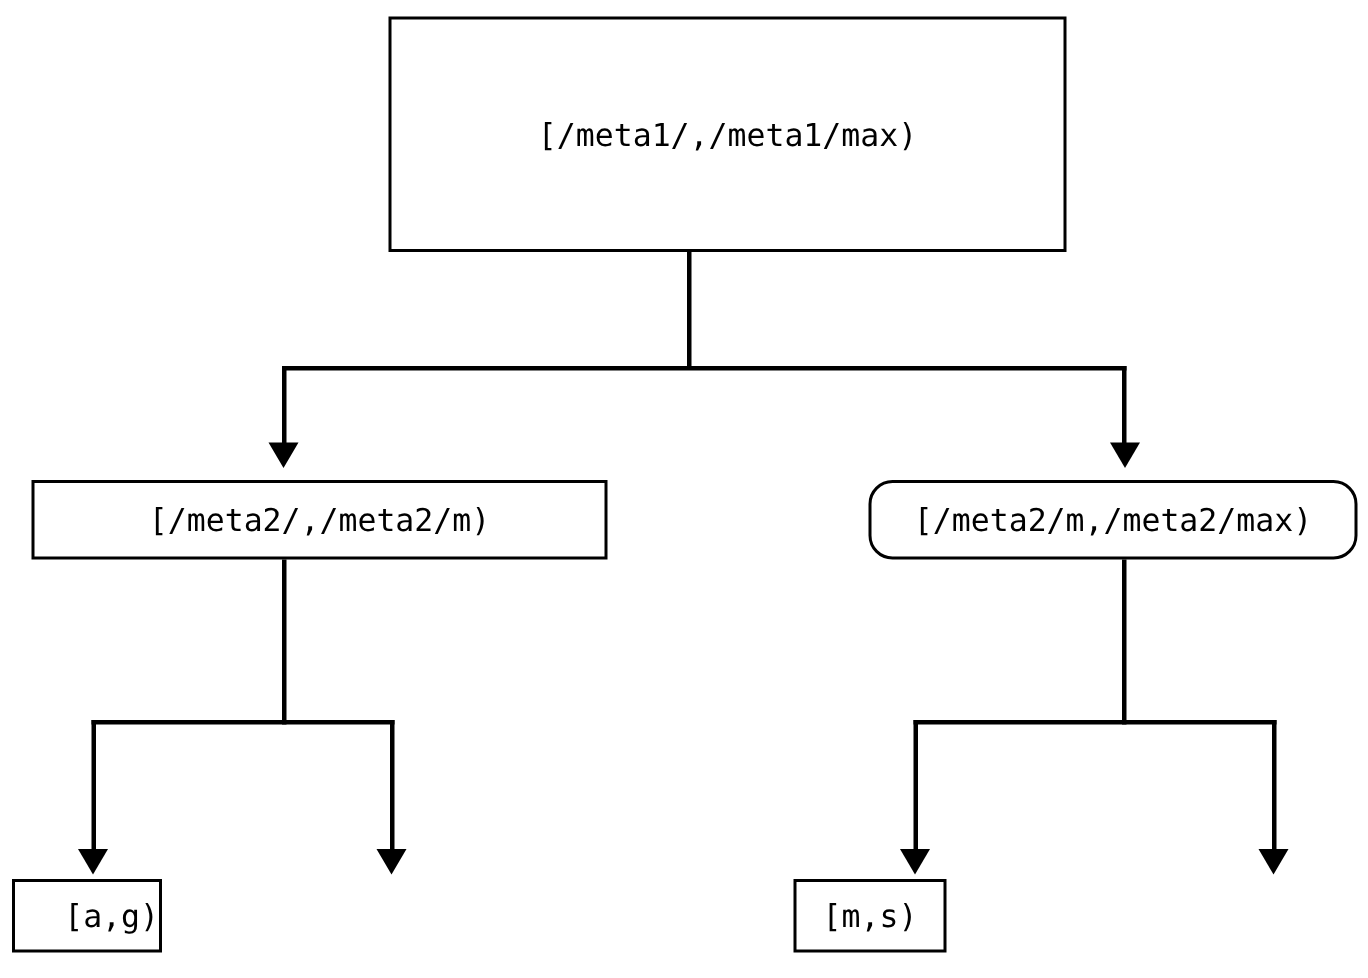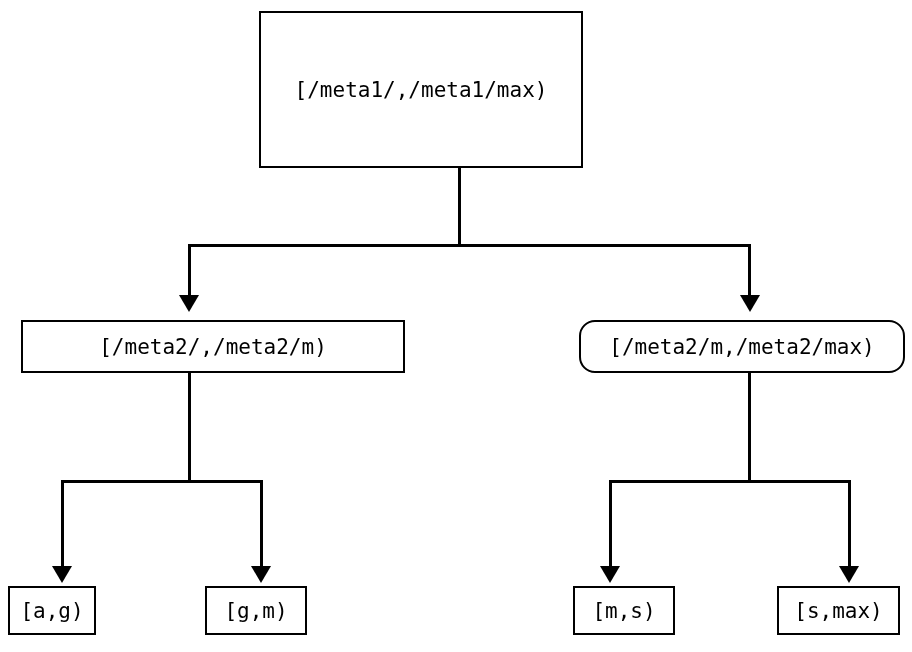--- a/index.html
+++ b/index.html
@@ -53,21 +53,21 @@
     border-left: 10px solid transparent;
     border-right: 10px solid transparent;
     border-top: 17px solid #000000;
   }
 </style>
 </head>
 <body>
 
 <div id="diagram-canvas">
 
-  <div class="node root-node" style="left:259px; top:11px; width:324px; height:157px;">
+  <div class="node root-node" style="left:259px; top:11px; width:452px; height:157px;">
     <span class="node-label">[/meta1/,/meta1/max)</span>
   </div>
 
   <div class="edge-v" style="left:458px; top:168px; height:78px;"></div>
   <div class="edge-h" style="left:188px; top:244px; width:563px;"></div>
   <div class="edge-v" style="left:188px; top:244px; height:53px;"></div>
   <div class="edge-v" style="left:748px; top:244px; height:53px;"></div>
   <div class="arrowhead" style="left:179px; top:295px;"></div>
   <div class="arrowhead" style="left:740px; top:295px;"></div>
 
@@ -86,29 +86,23 @@
   <div class="arrowhead" style="left:52px; top:566px;"></div>
   <div class="arrowhead" style="left:251px; top:566px;"></div>
 
   <div class="edge-v" style="left:748px; top:373px; height:110px;"></div>
   <div class="edge-h" style="left:609px; top:480px; width:242px;"></div>
   <div class="edge-v" style="left:609px; top:480px; height:89px;"></div>
   <div class="edge-v" style="left:848px; top:480px; height:89px;"></div>
   <div class="arrowhead" style="left:600px; top:566px;"></div>
   <div class="arrowhead" style="left:839px; top:566px;"></div>
 
-  <div class="node leaf-node" style="left:8px; top:586px; width:88px; height:49px;">
+  <div class="node leaf-node" style="left:8px; top:586px; width:100px; height:49px;justify-content:flex-end;">
     <span class="node-label">[a,g)</span>
   </div>
 
-  <div class="node leaf-node" style="left:205px; top:586px; width:102px; height:49px;">
-    <span class="node-label">[g,m)</span>
-  </div>
 
-  <div class="node leaf-node" style="left:573px; top:586px; width:102px; height:49px;">
+  <div class="node leaf-node" style="left:529px; top:586px; width:102px; height:49px;">
     <span class="node-label">[m,s)</span>
   </div>
 
-  <div class="node leaf-node" style="left:777px; top:586px; width:123px; height:49px;">
-    <span class="node-label">[s,max)</span>
-  </div>
 
 </div>
 
 </body></html>

